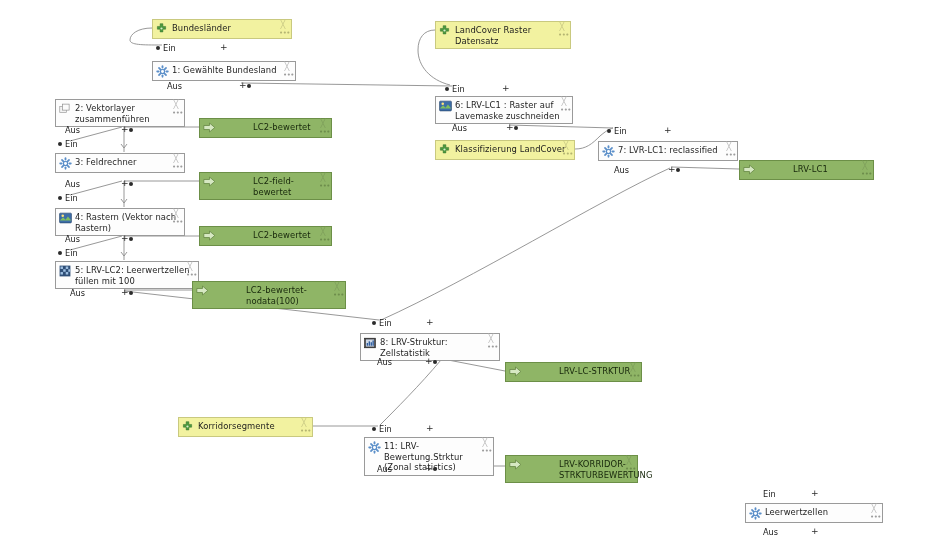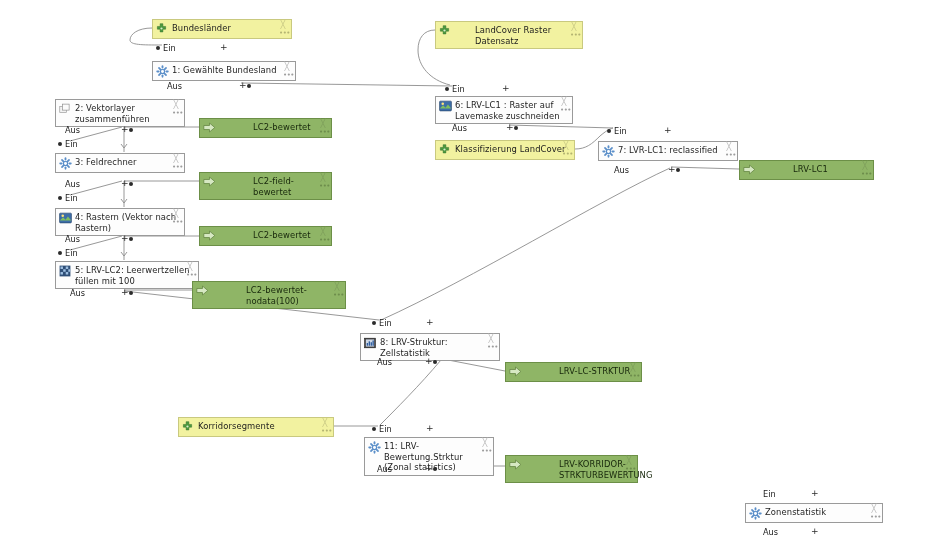--- a/index.html
+++ b/index.html
@@ -319,21 +319,21 @@
           <svg class="arrowicon" viewBox="0 0 16 13">
             <path d="M1 4 h7 v-3 l6.5 5.5 l-6.5 5.5 v-3 h-7 z" fill="#d6e8c2" stroke="#5e7f3c" stroke-width="0.9"></path>
           </svg>
         </span>
         <span class="lbl">LC2-bewertet-nodata(100)</span>
         <span class="corner">
           <span class="xh">╳</span>
           <span class="dots">•••</span>
         </span>
       </div>
-      <div class="node param" style="left: 435px; top: 21px; width: 148px; min-height: 18px; gap: 20px;">
+      <div class="node param" style="left: 435px; top: 21px; width: 136px; min-height: 18px;">
         <span class="ic">
           <svg class="plusicon" viewBox="0 0 16 16">
             <g fill="#4c9a3f" stroke="#2f6b27" stroke-width="0.7">
               <path d="M6 1 h4 v4 h4 v4 h-4 v4 h-4 v-4 h-4 v-4 h4 z"></path>
             </g>
             <circle cx="8" cy="8" r="1.6" fill="#d8eccf"></circle>
           </svg>
         </span>
         <span class="lbl">LandCover Raster Datensatz</span>
         <span class="corner">
@@ -429,21 +429,21 @@
           <svg class="arrowicon" viewBox="0 0 16 13">
             <path d="M1 4 h7 v-3 l6.5 5.5 l-6.5 5.5 v-3 h-7 z" fill="#d6e8c2" stroke="#5e7f3c" stroke-width="0.9"></path>
           </svg>
         </span>
         <span class="lbl">LRV-LC-STRKTUR</span>
         <span class="corner">
           <span class="xh">╳</span>
           <span class="dots">•••</span>
         </span>
       </div>
-      <div class="node param" style="left: 178px; top: 417px; width: 156px; min-height: 18px;">
+      <div class="node param" style="left: 178px; top: 417px; width: 135px; min-height: 18px;">
         <span class="ic">
           <svg class="plusicon" viewBox="0 0 16 16">
             <g fill="#4c9a3f" stroke="#2f6b27" stroke-width="0.7">
               <path d="M6 1 h4 v4 h4 v4 h-4 v4 h-4 v-4 h-4 v-4 h4 z"></path>
             </g>
             <circle cx="8" cy="8" r="1.6" fill="#d8eccf"></circle>
           </svg>
         </span>
         <span class="lbl">Korridorsegmente</span>
         <span class="corner">
@@ -494,21 +494,21 @@
               <rect x="6.9" y="0.4" width="2.2" height="4" rx="1"></rect>
               <rect x="6.9" y="11.6" width="2.2" height="4" rx="1"></rect>
               <rect x="0.4" y="6.9" width="4" height="2.2" rx="1"></rect>
               <rect x="11.6" y="6.9" width="4" height="2.2" rx="1"></rect>
               <rect x="6.9" y="0.8" width="2.2" height="14.4" rx="1" transform="rotate(45 8 8)"></rect>
               <rect x="6.9" y="0.8" width="2.2" height="14.4" rx="1" transform="rotate(-45 8 8)"></rect>
             </g>
             <circle cx="8" cy="8" r="1.8" fill="#ffffff"></circle>
           </svg>
         </span>
-        <span class="lbl">Zonenstatistik</span>
+        <span class="lbl">Leerwertzellen</span>
         <span class="corner">
           <span class="xh">╳</span>
           <span class="dots">•••</span>
         </span>
       </div>
     </div>
   <div id="port-layer">
       <div class="ports" style="left: 163px; top: 43px;">
         <span class="dot" style="left: -7px;"></span>
         <span class="pname">Ein</span>

